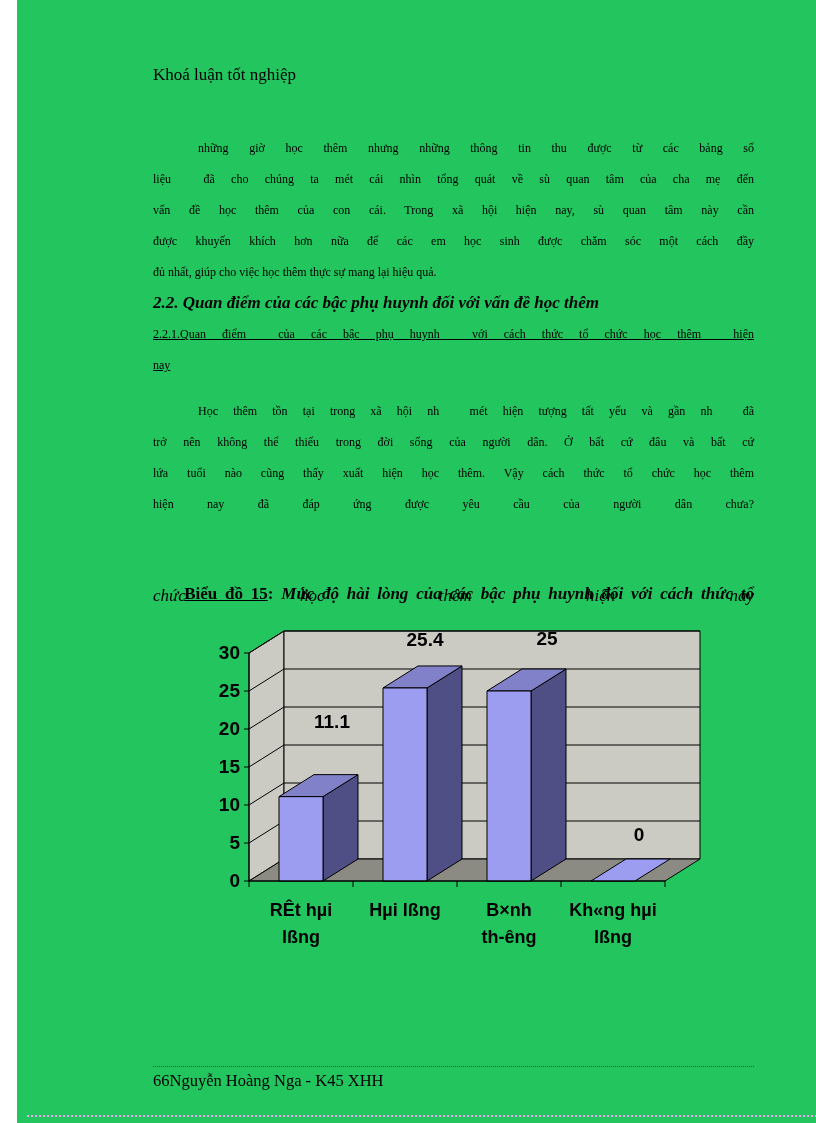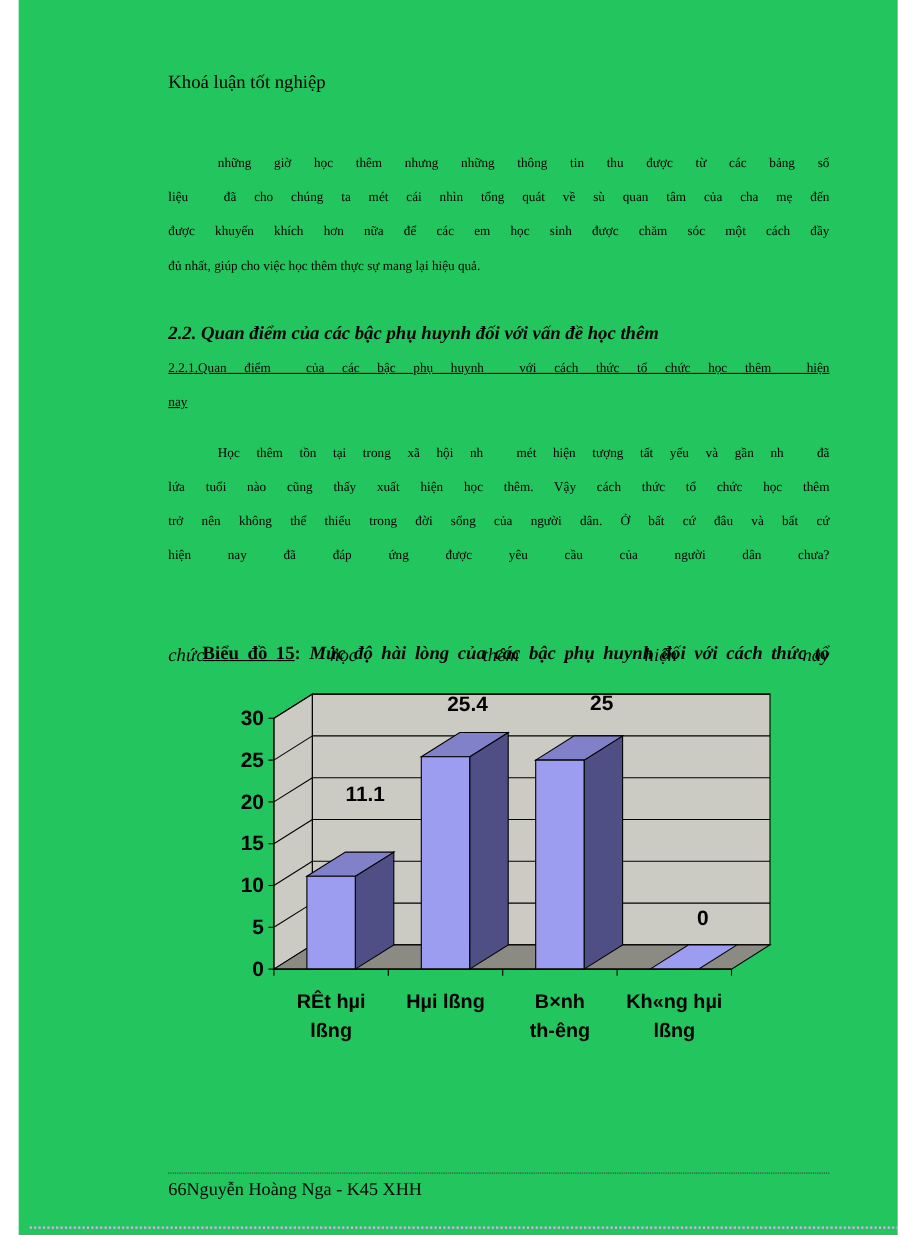--- a/index.html
+++ b/index.html
@@ -48,35 +48,36 @@
 </head>
 <body>
 
 <div class="page">
 
   <div class="header">Khoá luận tốt nghiệp</div>
 
   <div class="col para1" style="top:133px">
       <div class="line indent">những giờ học thêm nhưng những thông tin thu được từ các bảng số</div>
       <div class="line">liệu  đã cho chúng ta mét cái nhìn tổng quát về sù quan tâm của cha mẹ đến</div>
+      <div class="line">vấn đề học thêm của con cái. Trong xã hội hiện nay, sù quan tâm này cần</div>
       <div class="line">được khuyến khích hơn nữa để các em học sinh được chăm sóc một cách đầy</div>
       <div class="line">đủ nhất, giúp cho việc học thêm thực sự mang lại hiệu quả.</div>
     </div>
 
   <div class="col h22" style="top:287px">2.2. Quan điểm của các bậc phụ huynh  đối với vấn đề học thêm</div>
 
   <div class="col h221" style="top:319px">
       <div class="line">2.2.1.Quan điểm  của các bậc phụ huynh  với cách thức tổ chức học thêm  hiện</div>
       <div class="line">nay</div>
     </div>
 
   <div class="col para2" style="top:396px">
       <div class="line indent">Học thêm tồn tại trong xã hội nh  mét hiện tượng tất yếu và gần nh  đã</div>
+      <div class="line">trở nên không thể thiếu trong đời sống của người dân. Ở bất cứ đâu và bất cứ</div>
       <div class="line">lứa tuổi nào cũng thấy xuất hiện học thêm. Vậy cách thức tổ chức học thêm</div>
-      <div class="line">trở nên không thể thiếu trong đời sống của người dân. Ở bất cứ đâu và bất cứ</div>
       <div class="line">hiện nay đã đáp ứng được yêu cầu của người dân chưa?</div>
     </div>
 
   <div class="col cap1" style="top:547px">
     <span class="cap-label">Biểu đồ 15</span><span class="cap-colon">: </span><span class="cap-text">Mức độ hài lòng của các bậc phụ huynh đối với cách thức tổ</span>
   </div>
 
   <div class="col cap2" style="top:580px">
       <div class="cap-word">chức</div>
       <div class="cap-word">học</div>

